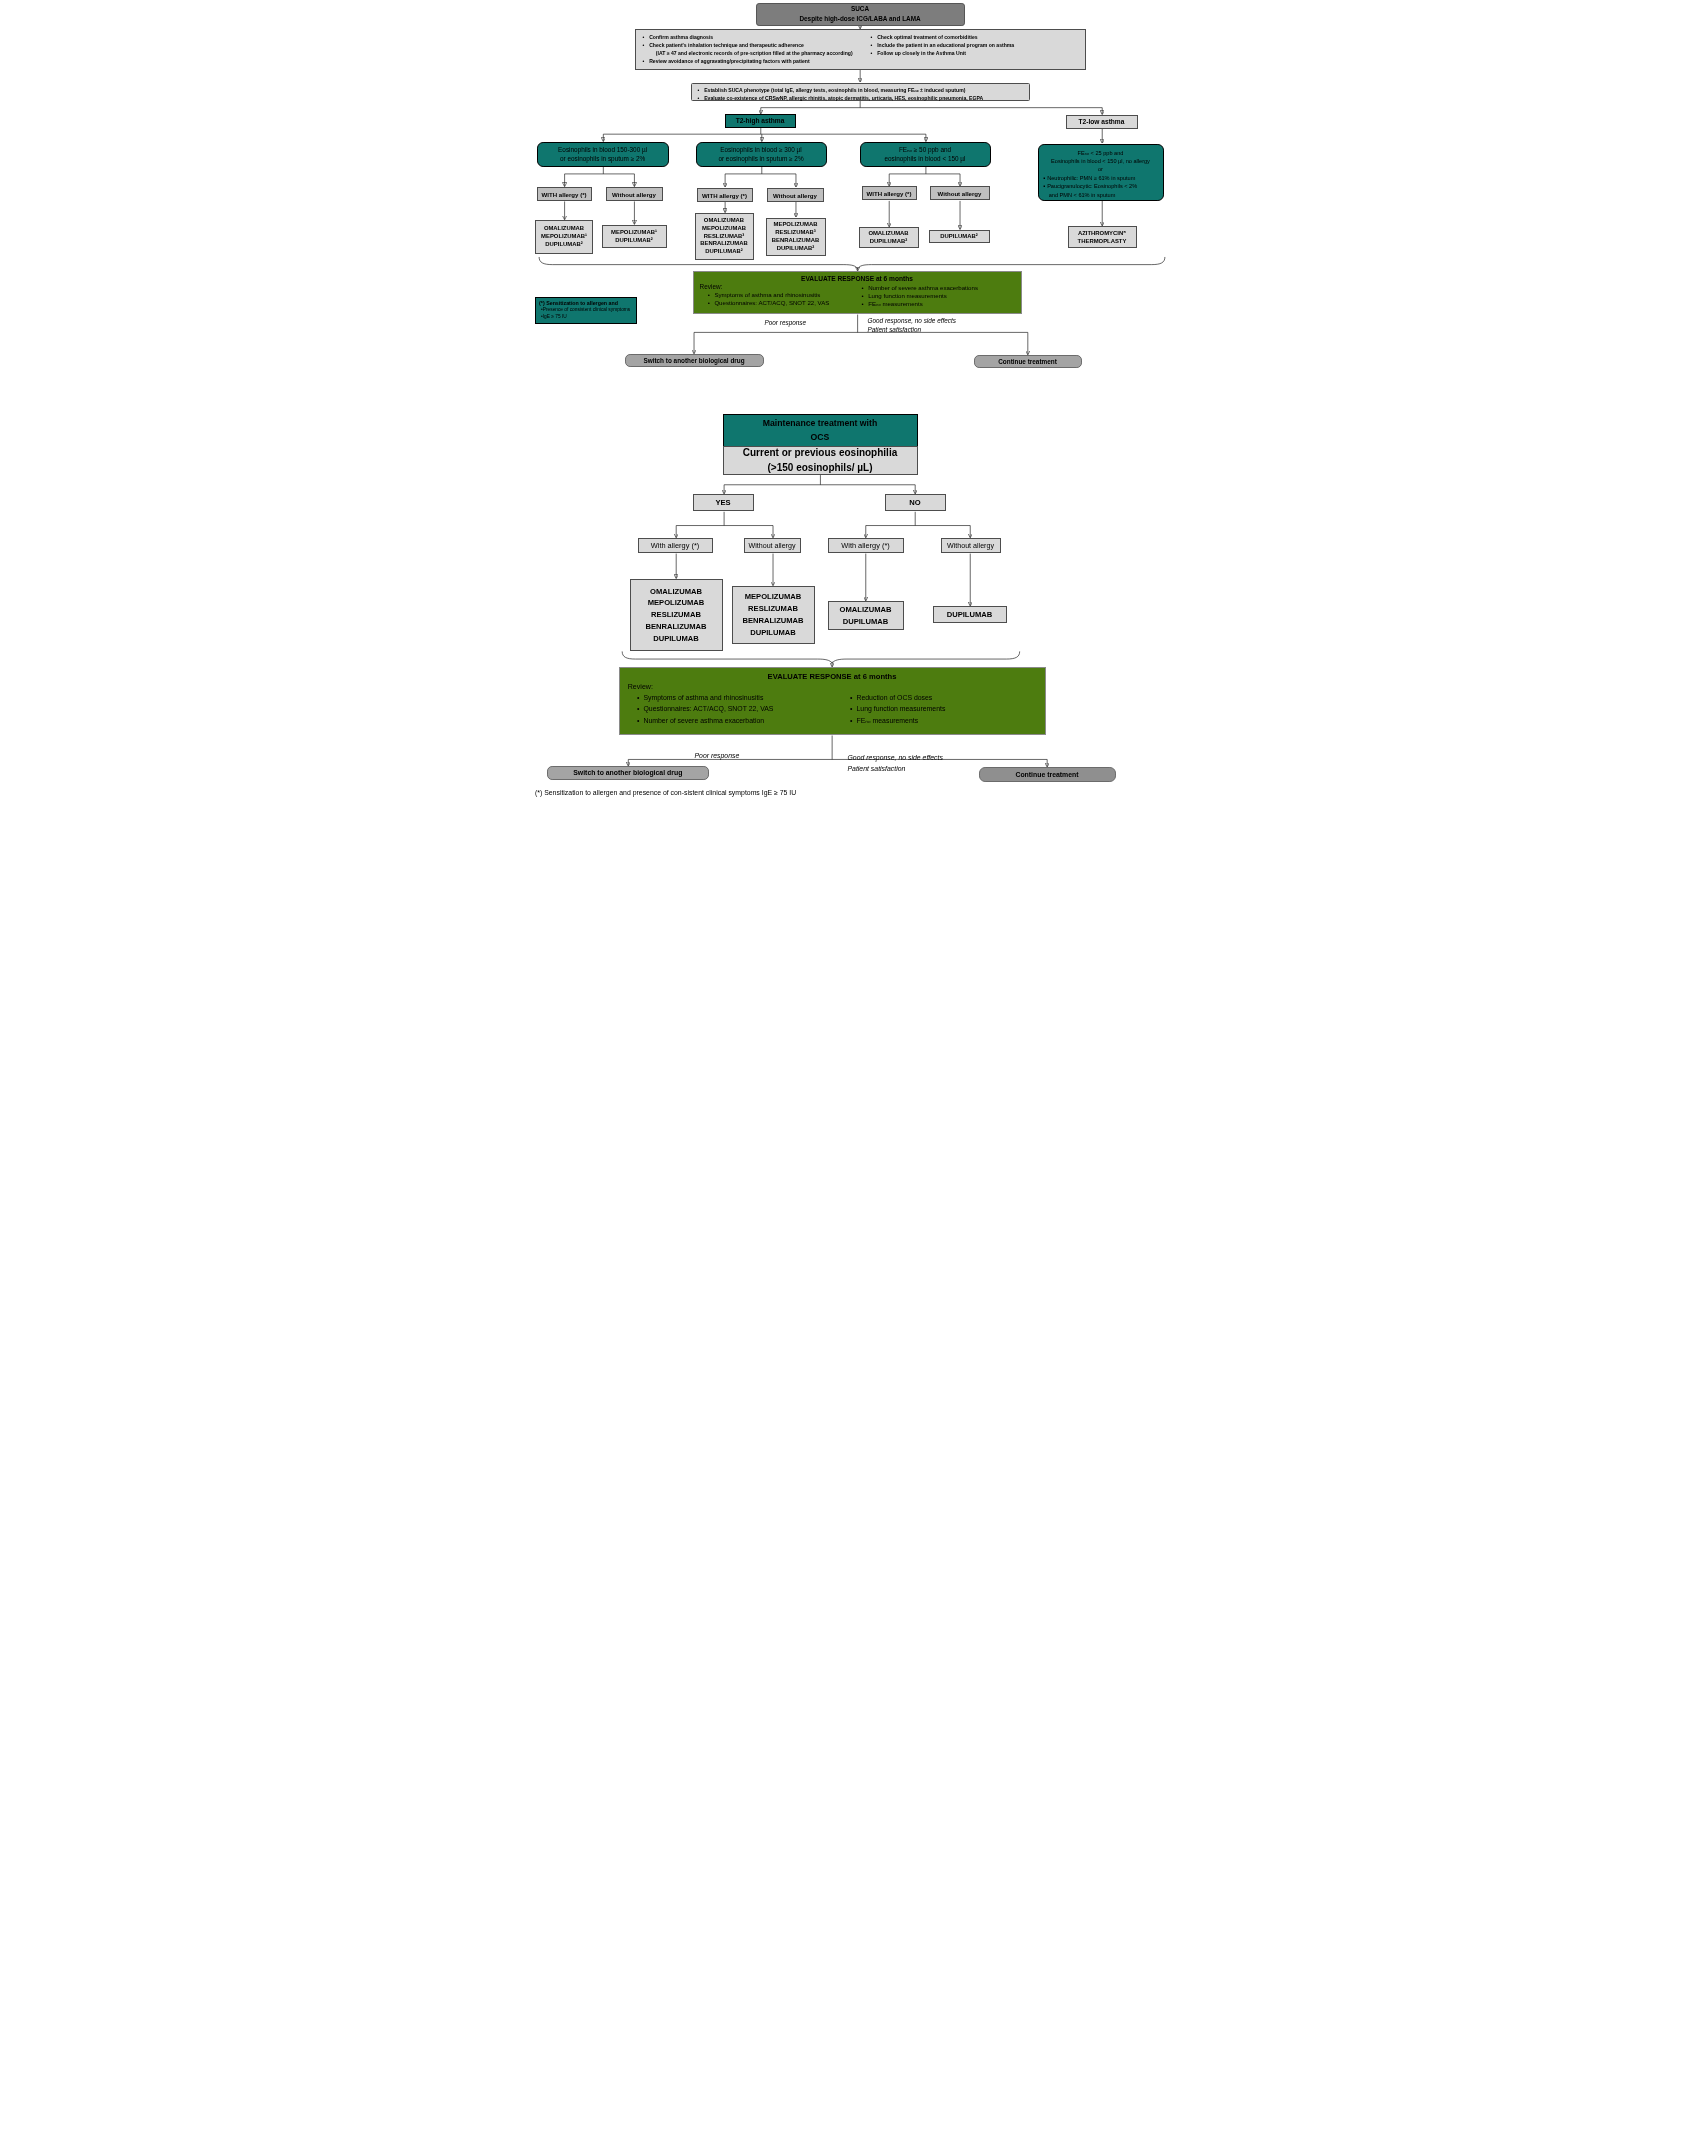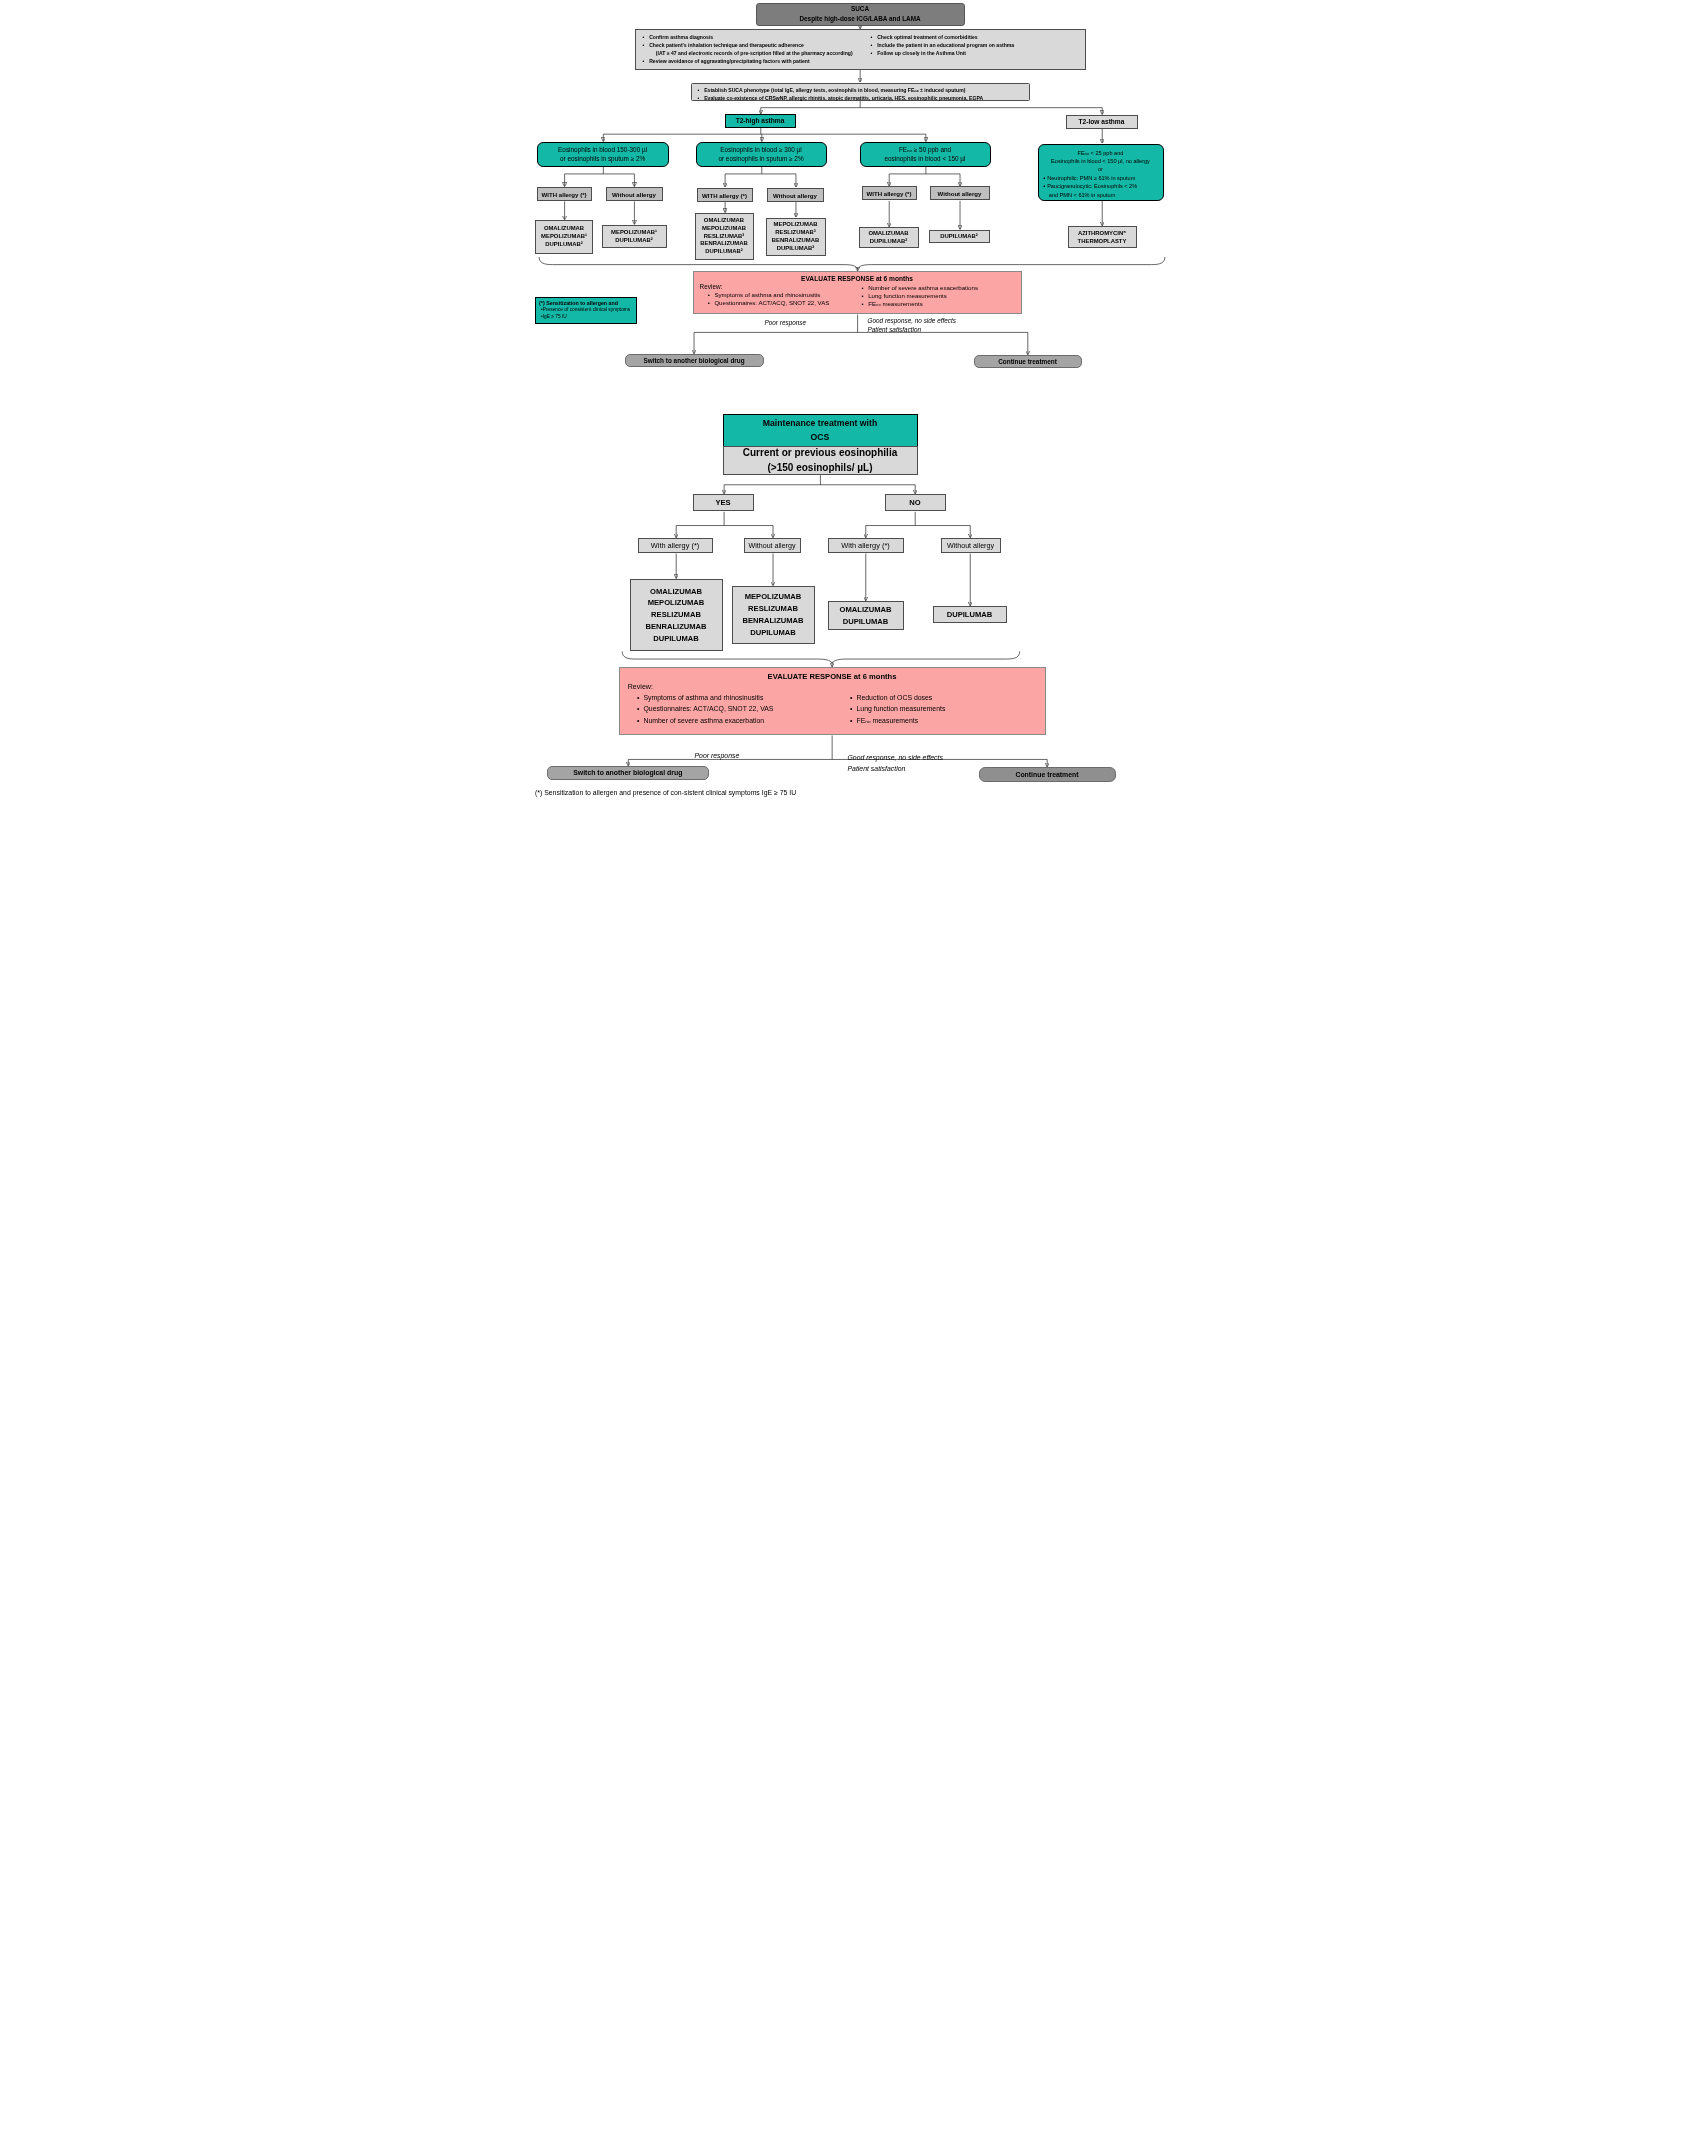--- a/index.html
+++ b/index.html
@@ -8,23 +8,23 @@
   .canvas { position:relative; width:637px; height:808px; margin:0 auto; background:#fff; overflow:hidden; }
   .wires { position:absolute; left:0; top:0; width:637px; height:808px; }
   .wires path, .wires line { stroke:#1a1a1a; stroke-width:1.3; fill:none; }
   .box { position:absolute; display:flex; align-items:center; justify-content:center; text-align:center; }
   .blockbox { position:absolute; display:block; text-align:left; }
   .pre { white-space:pre-line; }
   .dark { background:#7d7d7d; border:0.5px solid #565656; border-radius:3.1px; font-weight:bold; }
   .outcome { background:#a4a4a4; border:0.5px solid #6b6b6b; border-radius:5.1px; font-weight:bold; }
   .lgray { background:#d9d9d9; border:0.5px solid #4d4d4d; }
   .mgray { background:#bfbfbf; border:0.5px solid #4d4d4d; font-weight:bold; }
-  .whitebox { background:#14b8a6; border:0.8px solid #000; }
+  .whitebox { background:#0f766e; border:0.8px solid #000; }
   .round { border-radius:6.1px; }
-  .panel { background:#fca5a5; border:0.5px solid #8a8a8a; }
+  .panel { background:#4d7c0f; border:0.5px solid #8a8a8a; }
   .blist { list-style:none; }
   .blist li { position:relative; padding-left:6.6px; margin:0.8px 0; }
   .blist li::before { content:"•"; position:absolute; left:0; top:0; }
   .blist li.cont { padding-left:13.2px; }
   .blist li.cont::before { content:""; }
   .ital { font-style:italic; position:absolute; }
 </style>
 </head>
 <body>
 

